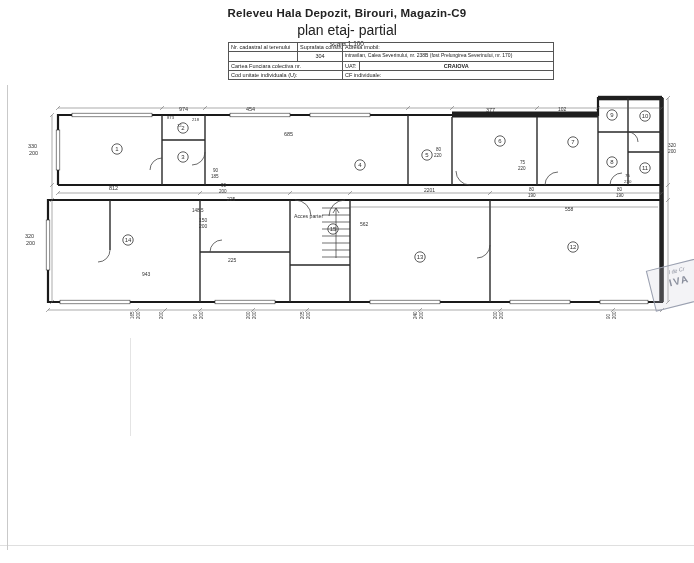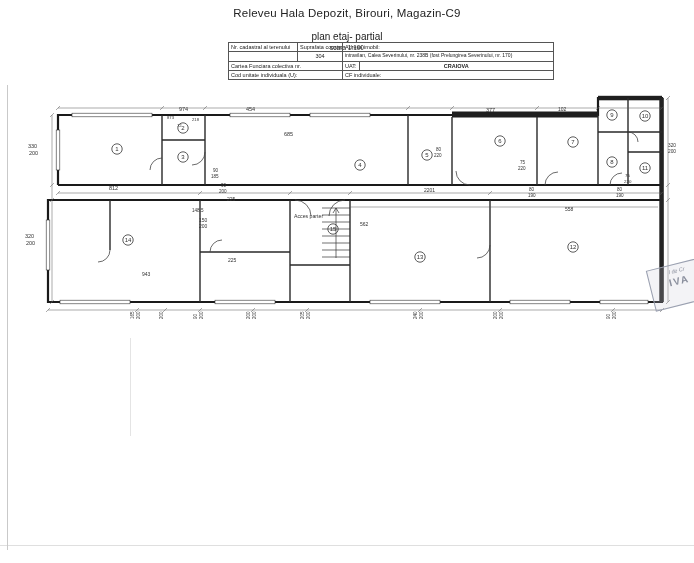--- a/index.html
+++ b/index.html
@@ -1,20 +1,20 @@
 <!DOCTYPE html>
 <html><head>
 <meta charset="utf-8">
 <style>
   html,body{margin:0;padding:0;background:#e8e8e8;}
   .page{position:relative;width:694px;height:563px;background:#ffffff;overflow:hidden;
         font-family:"Liberation Sans",sans-serif;color:#222;}
   .title-block{position:absolute;top:7px;left:0;right:0;text-align:center;}
-  .title-main{font-size:11.5px;font-weight:normal;letter-spacing:.2px;}
-  .title-sub{font-size:10px;margin-top:12px;}
+  .title-main{font-size:11.5px;font-weight:bold;letter-spacing:.2px;}
+  .title-sub{font-size:14px;margin-top:3px;}
   .title-scale{font-size:6.5px;margin-top:2px;}
   table.info{position:absolute;top:42px;left:228px;width:310px;border-collapse:collapse;
              font-size:5.5px;line-height:1.15;table-layout:fixed;}
   table.info td{border:0.8px solid #555;padding:1px 2px;vertical-align:top;overflow:hidden;white-space:nowrap;}
   td.c1{width:64px;} td.c2{width:40px;text-align:center;} td.c3{width:206px;}
   .addr{font-size:5px;}
   .uat-cell{display:flex;align-items:stretch;padding:0;}
   .uat-label{padding:1px 2px;}
   .uat-box{flex:1;border-left:0.8px solid #555;text-align:center;font-weight:bold;padding:1px 2px;}
   svg text{fill:#333;font-family:"Liberation Sans",sans-serif;}

